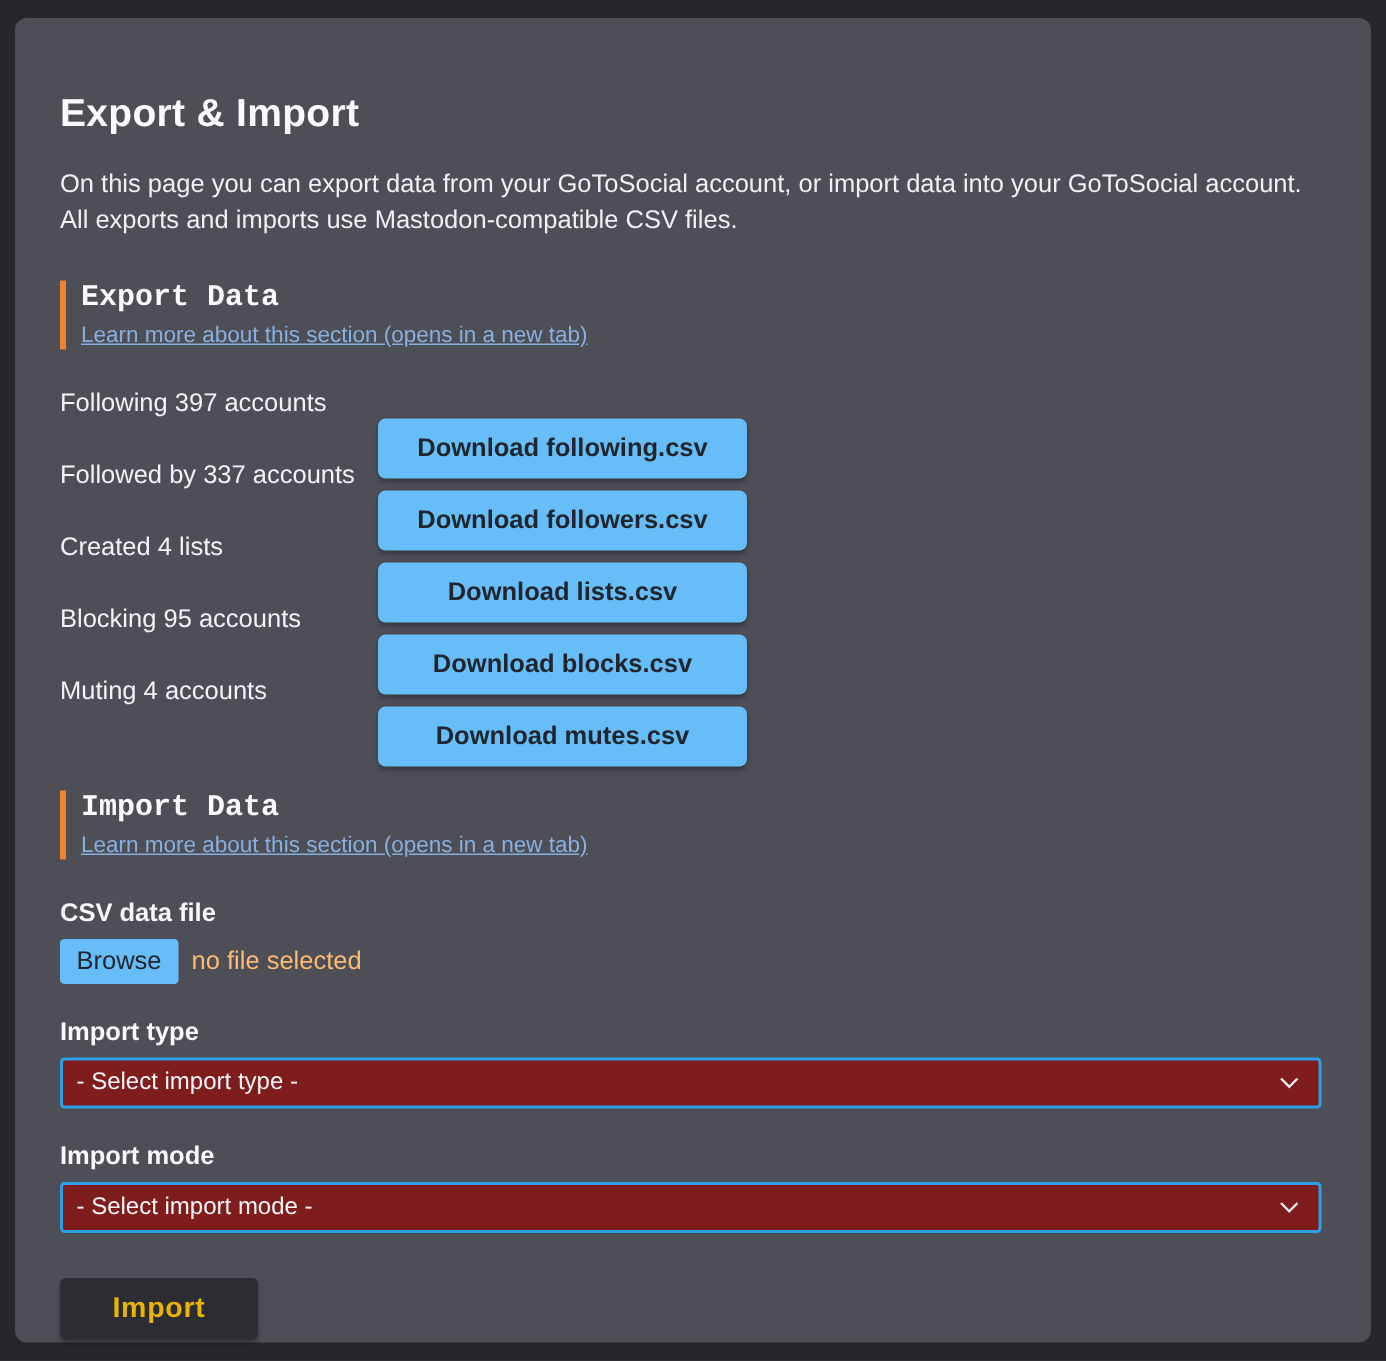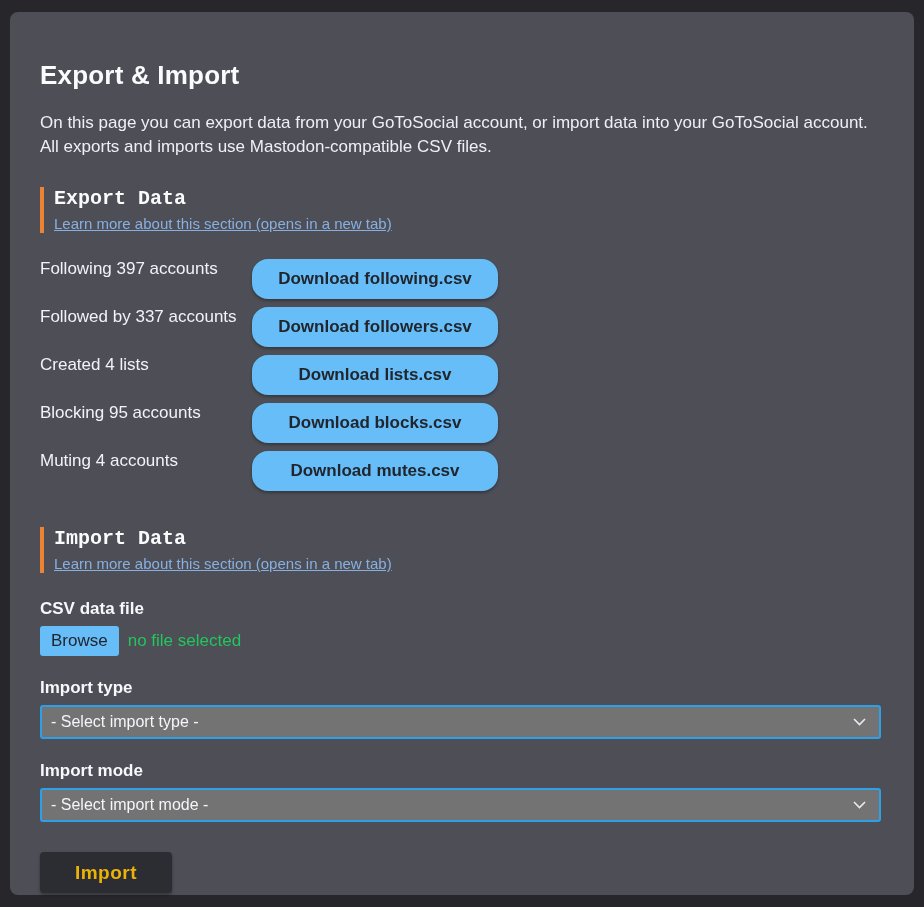--- a/index.html
+++ b/index.html
@@ -71,28 +71,29 @@
   }
   .export-row .row-label {
     width: 212px;
     font-size: 17px;
     color: #f2f3f8;
   }
   .dl-button {
     width: 246px;
     height: 40px;
     border: none;
-    border-radius: 16px;
+    border-radius: 5px;
     background: var(--button-blue);
     color: #21262e;
     font-family: "Liberation Sans", sans-serif;
     font-size: 17px;
     font-weight: 700;
     cursor: pointer;
     box-shadow: 0 2px 3px rgba(0,0,0,0.28);
+    margin-top: 20px;
   }
   .field-group { margin-bottom: 22px; }
   .field-label {
     display: block;
     font-size: 17px;
     font-weight: 700;
     color: #f7f7fc;
     margin-bottom: 7px;
   }
   .file-row {
@@ -105,28 +106,28 @@
     background: var(--button-blue);
     color: #21262e;
     font-family: "Liberation Sans", sans-serif;
     font-size: 17px;
     padding: 5px 11px;
     cursor: pointer;
   }
   .file-status {
     margin-left: 9px;
     font-size: 17px;
-    color: #22c55e;
+    color: #fdba74;
   }
   .select-box {
     width: 841px;
     height: 34px;
     border: 2px solid var(--select-border-blue);
     border-radius: 3px;
-    background: #737373;
+    background: #7f1d1d;
     color: #f5f5fa;
     font-size: 16px;
     display: flex;
     align-items: center;
     justify-content: space-between;
     padding: 0 13px 0 9px;
     cursor: pointer;
   }
   .chevron-icon { display: flex; align-items: center; }
   .import-mode-group { margin-bottom: 30px; }

